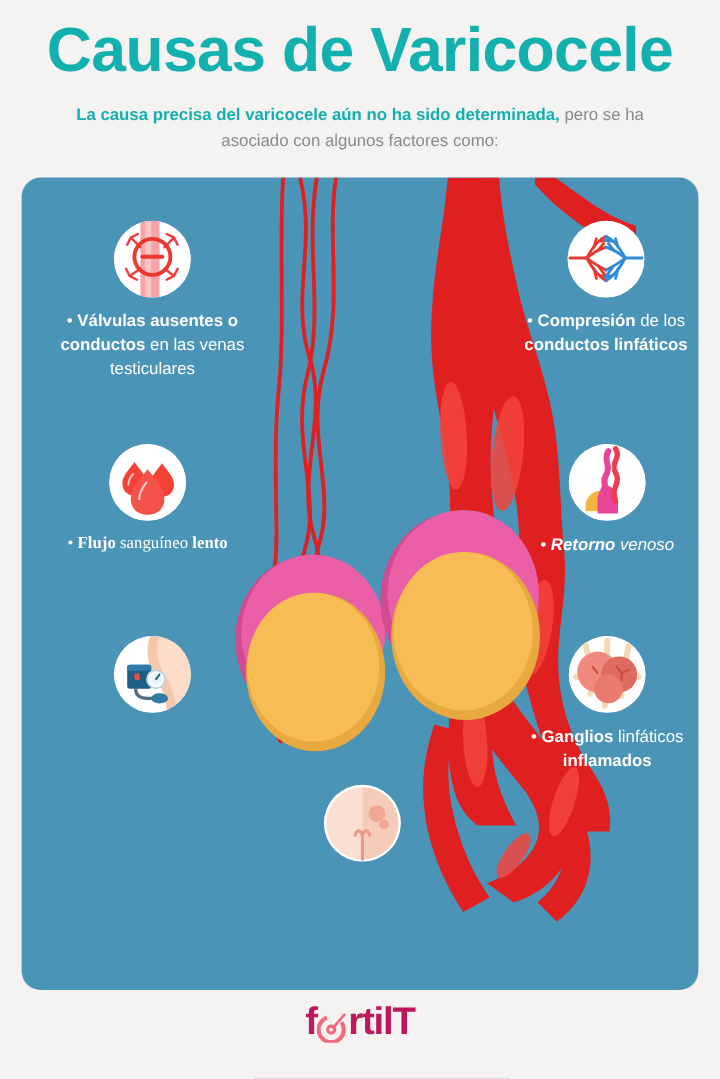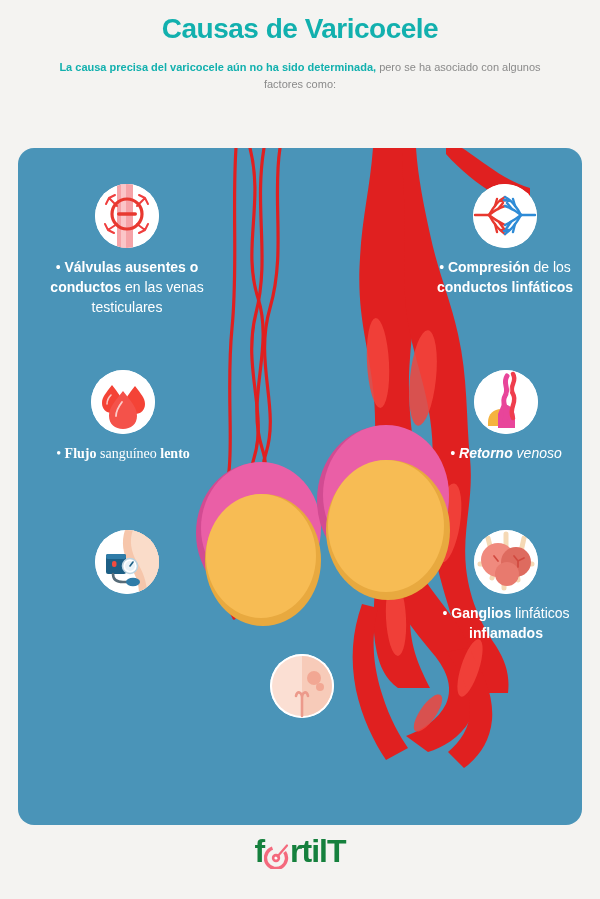--- a/index.html
+++ b/index.html
@@ -8,26 +8,26 @@
     background:#f4f3f1;
     font-family:"Liberation Sans","DejaVu Sans",sans-serif;
     overflow:hidden;
     position:relative;
   }
   .page{position:relative;width:600px;height:899px;}
 
   
   .header{padding-top:14px;text-align:center;}
   .title{
-    font-size:28px;font-weight:bold;color:#12b0ae;
+    font-size:52px;font-weight:bold;color:#12b0ae;
     letter-spacing:-0.5px;line-height:1.1;margin:0;
   }
   .subtitle{
     margin:14px auto 5px;width:520px;
-    font-size:11px;line-height:1.55;color:#8a8a8a;
+    font-size:14px;line-height:1.55;color:#8a8a8a;
   }
   .subtitle b{color:#12b0ae;font-weight:bold;}
 
   
   .panel{
     position:absolute;left:18px;top:148px;
     width:564px;height:677px;
     background:#4a94b8;border-radius:16px;overflow:hidden;
   }
 
@@ -55,21 +55,21 @@
   .c4{left:418px;top:222px; width:140px;font-style:italic;}
   .c5{left:6px;  top:382px; width:206px;}
   .c6{left:416px;top:382px; width:144px;}
   .c7{left:182px;top:506px; width:204px;}
 
   
   .footer{
     position:absolute;left:0;top:832px;width:600px;text-align:center;
   }
   .logo{
-    display:inline-block;font-size:32px;font-weight:bold;color:#15803d;
+    display:inline-block;font-size:32px;font-weight:bold;color:#be185d;
     letter-spacing:-1px;line-height:1;position:relative;
   }
   .logo .wordA, .logo .wordB{vertical-align:middle;}
   .logo .mark{
     display:inline-block;width:26px;height:26px;vertical-align:middle;
     position:relative;top:4px;
   }
 </style>
 </head>
 <body>

